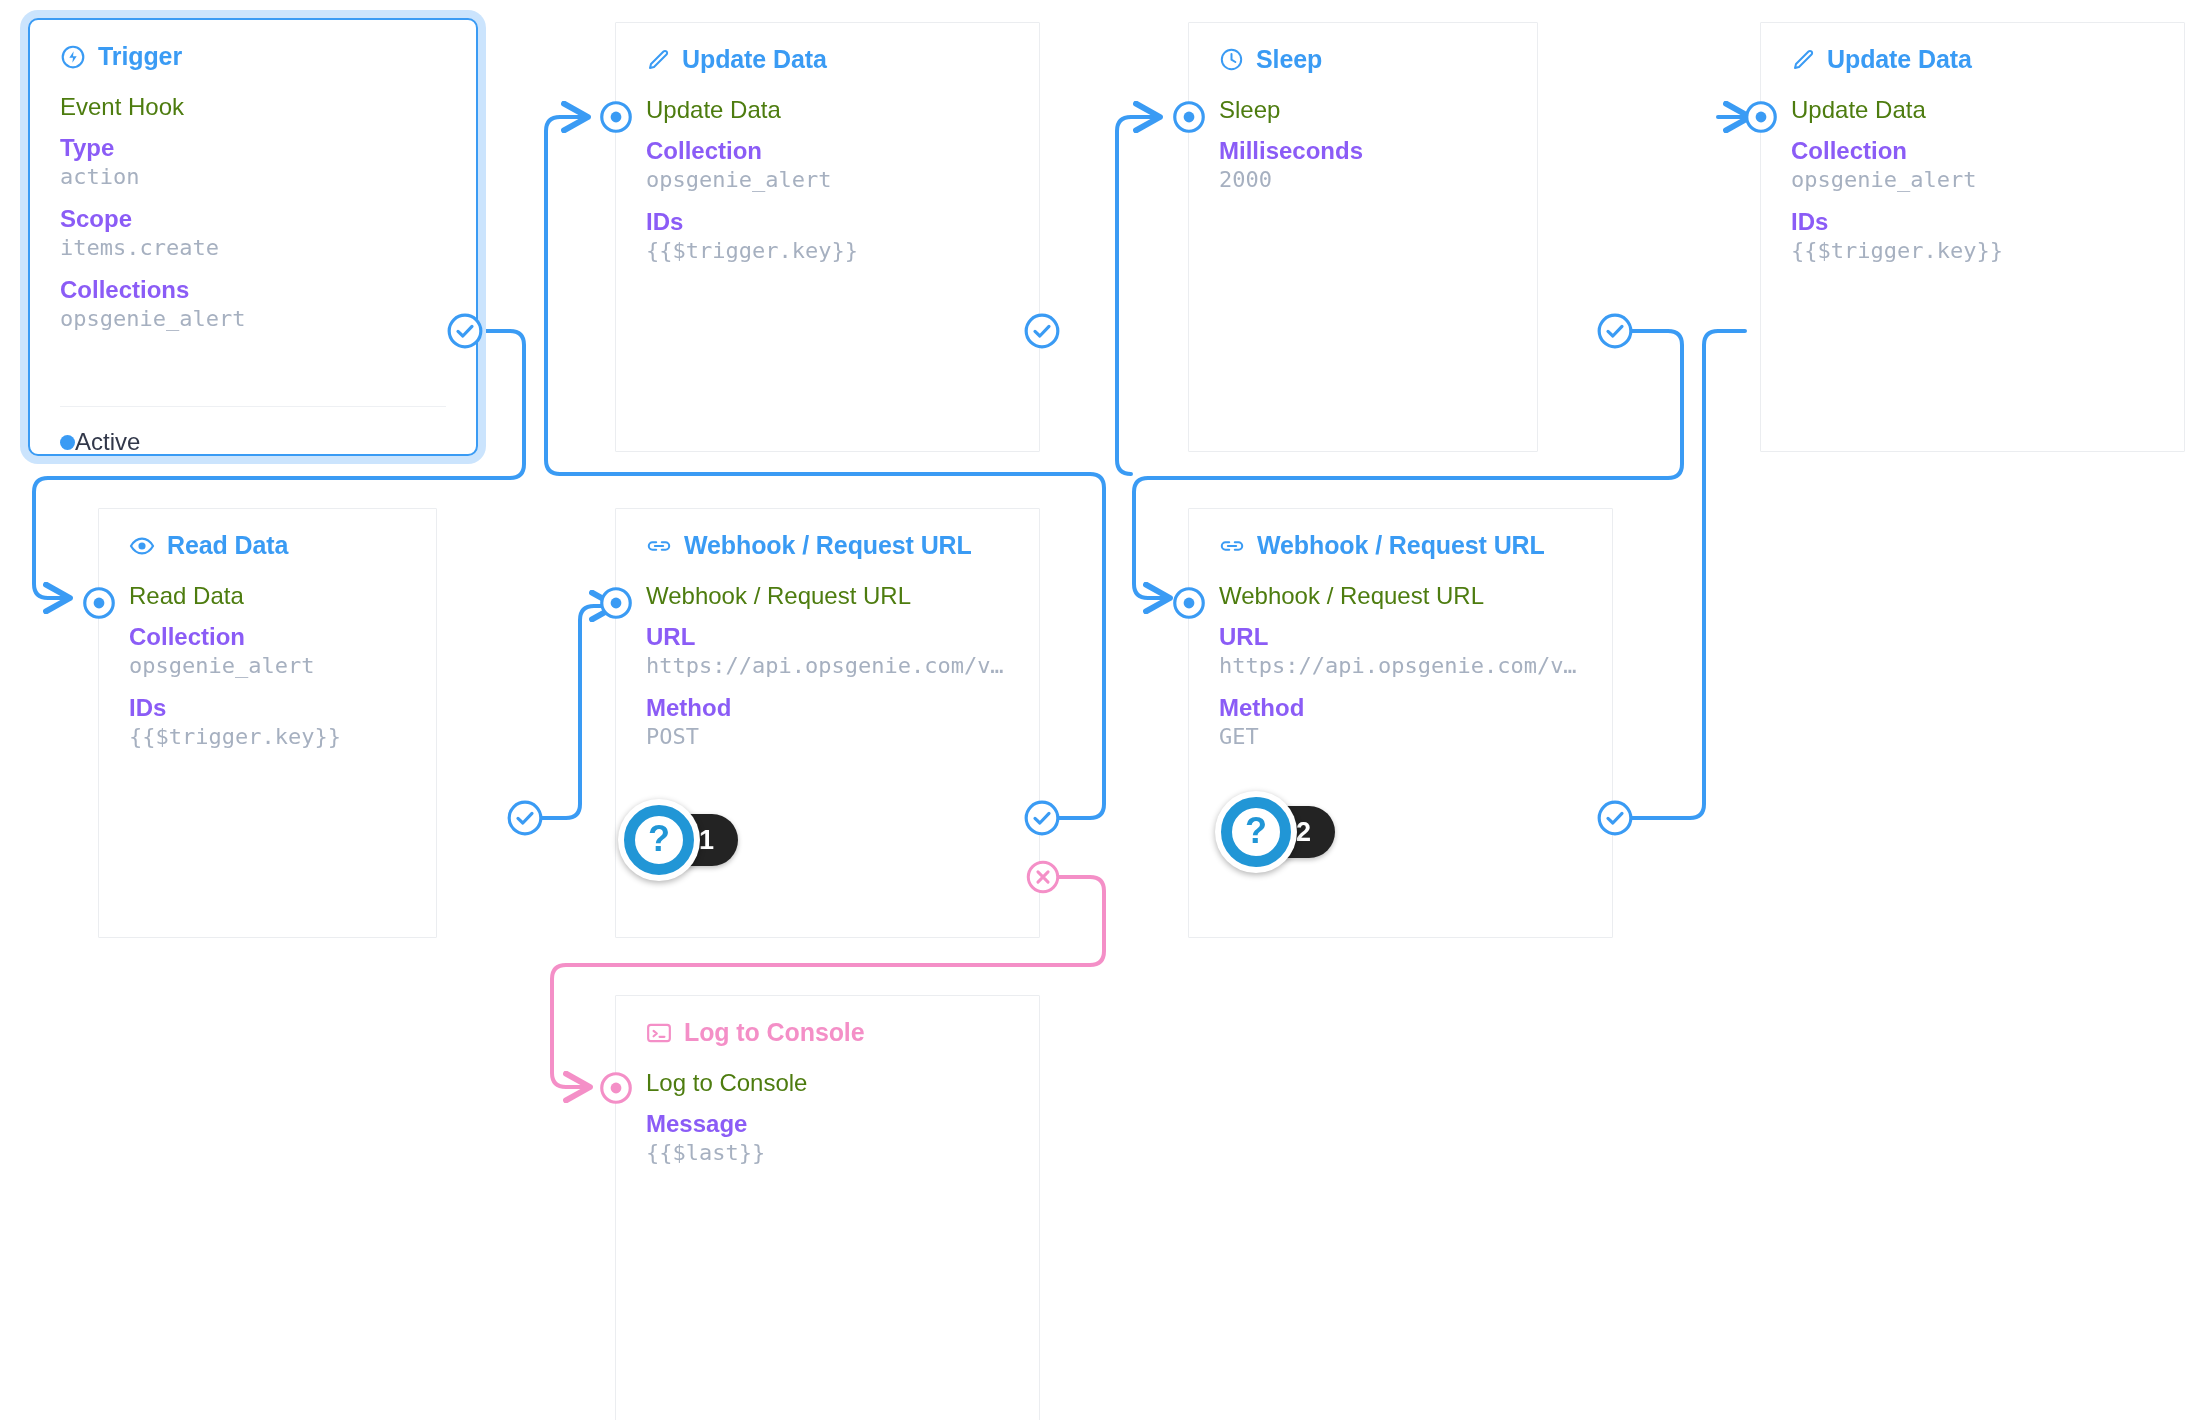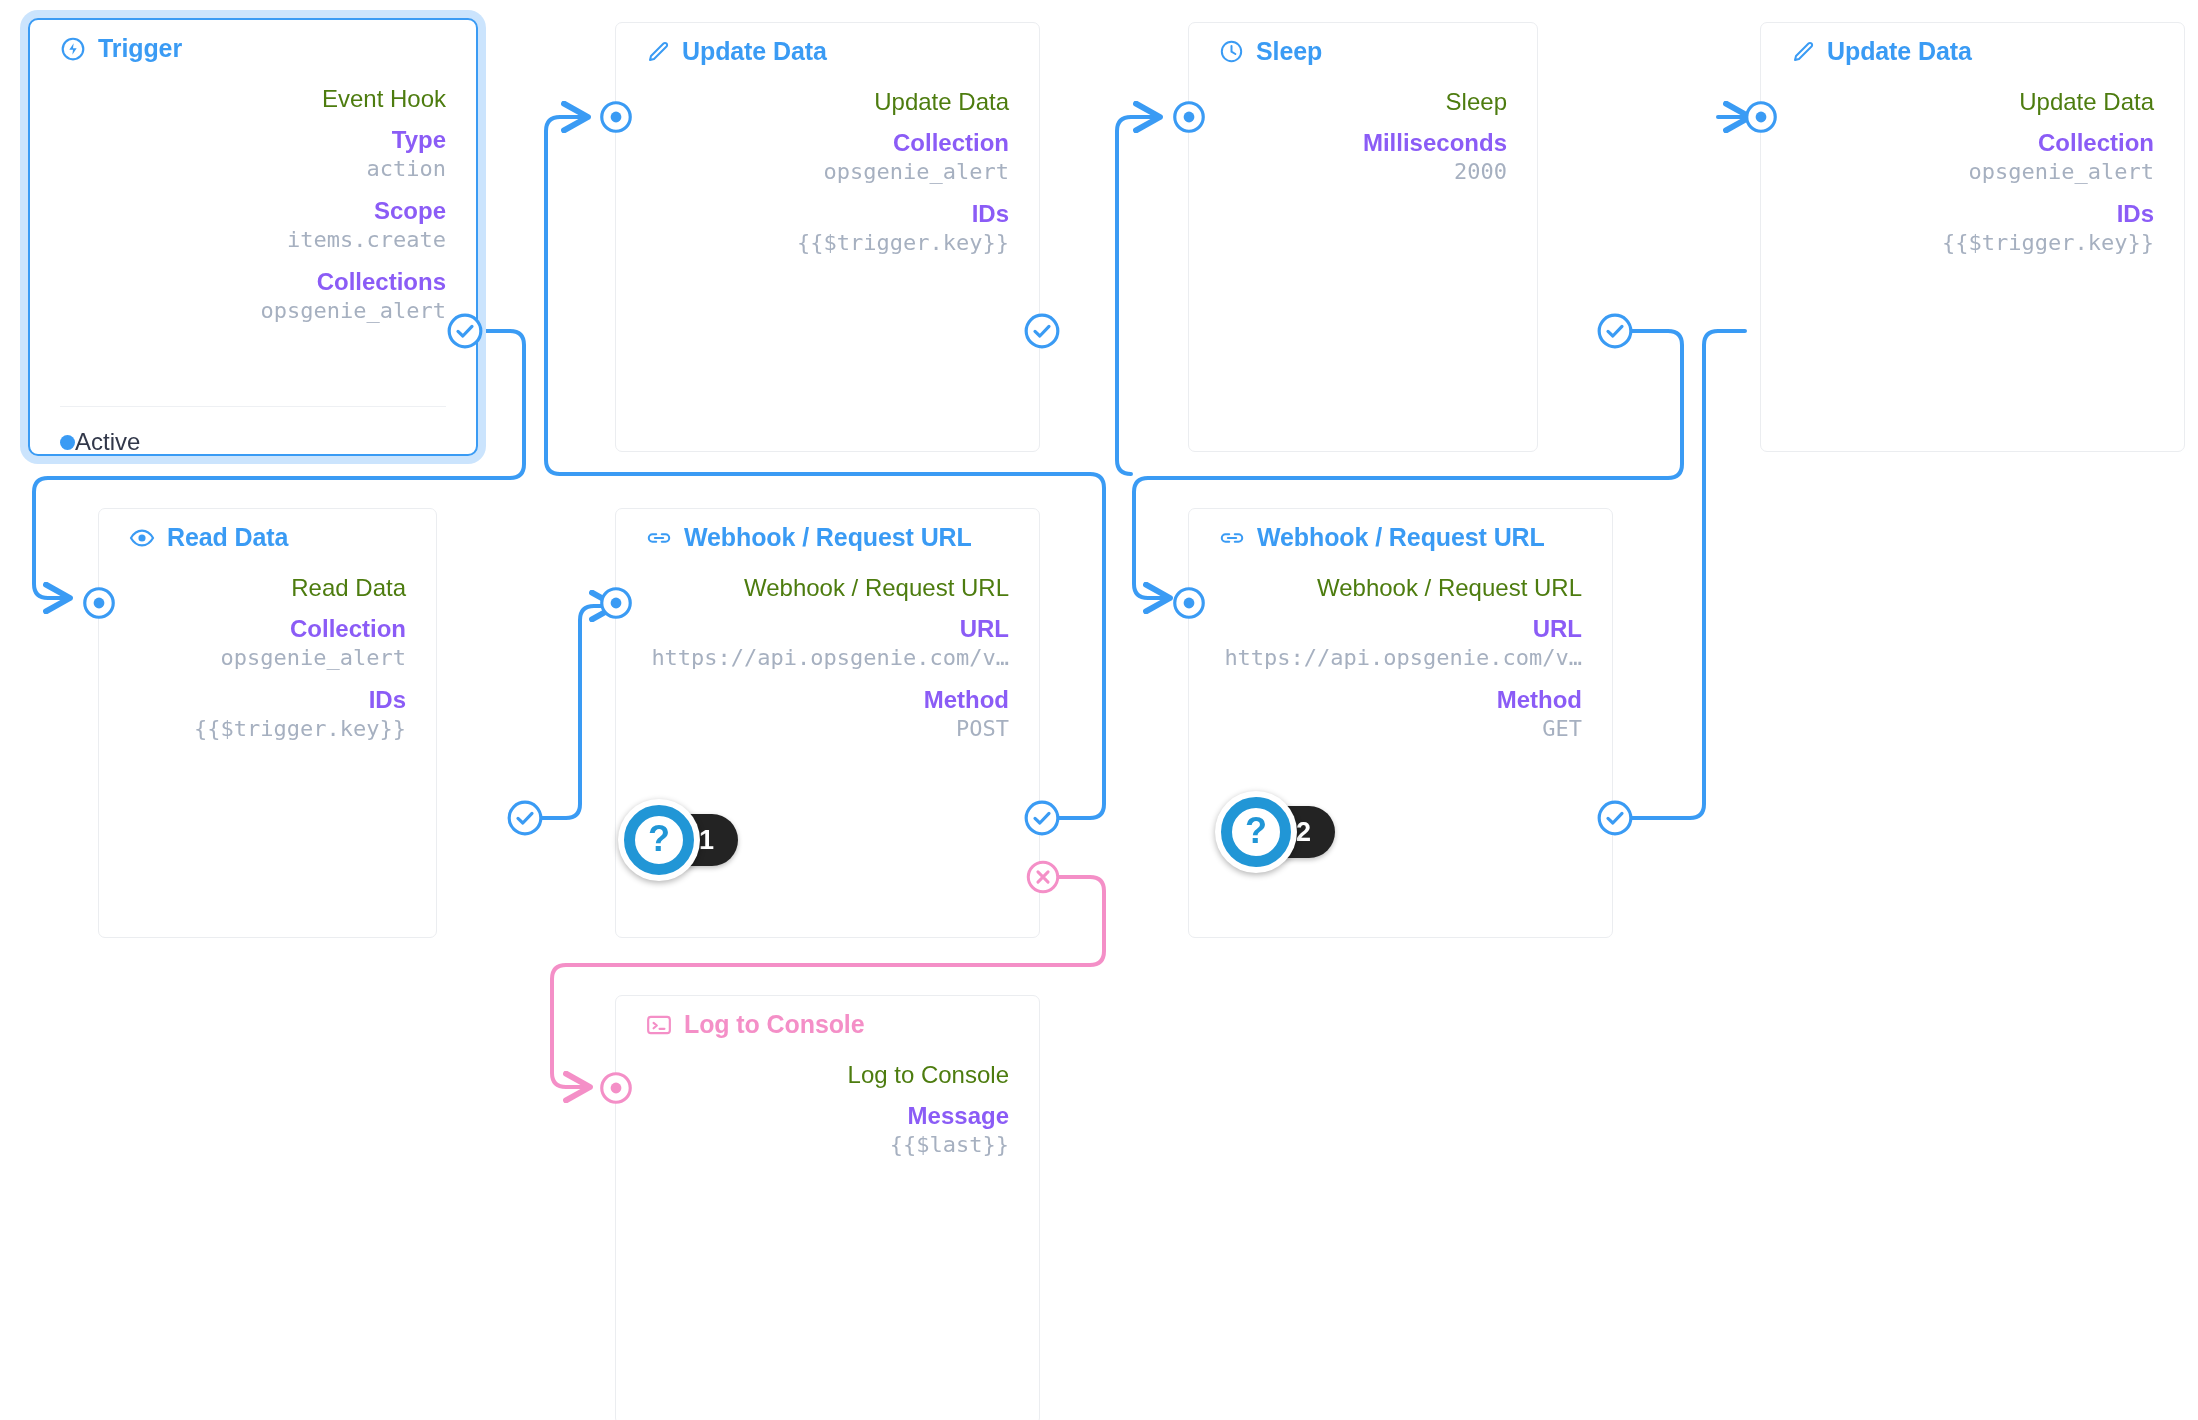--- a/index.html
+++ b/index.html
@@ -28,32 +28,31 @@
     height: 1420px;
     pointer-events: none;
     z-index: 1;
   }
 
   
   .card {
     position: absolute;
     background: #ffffff;
     border: 1px solid #ebedf0;
-    border-radius: 7px;
+    border-radius: 1px;
     box-sizing: border-box;
     z-index: 2;
   }
   .card.trigger {
     border: 2px solid #3a9bf4;
     box-shadow: 0 0 0 8px #cbe4fd;
     border-radius: 10px;
   }
   .card-inner {
-    padding: 14px 30px 0 30px;
-    text-align: right;
+    padding: 22px 30px 0 30px;
   }
   .card-title {
     display: flex;
     align-items: center;
     gap: 12px;
     font-size: 25px;
     font-weight: bold;
     color: #3a9bf4;
     letter-spacing: -0.1px;
     margin-bottom: 22px;

